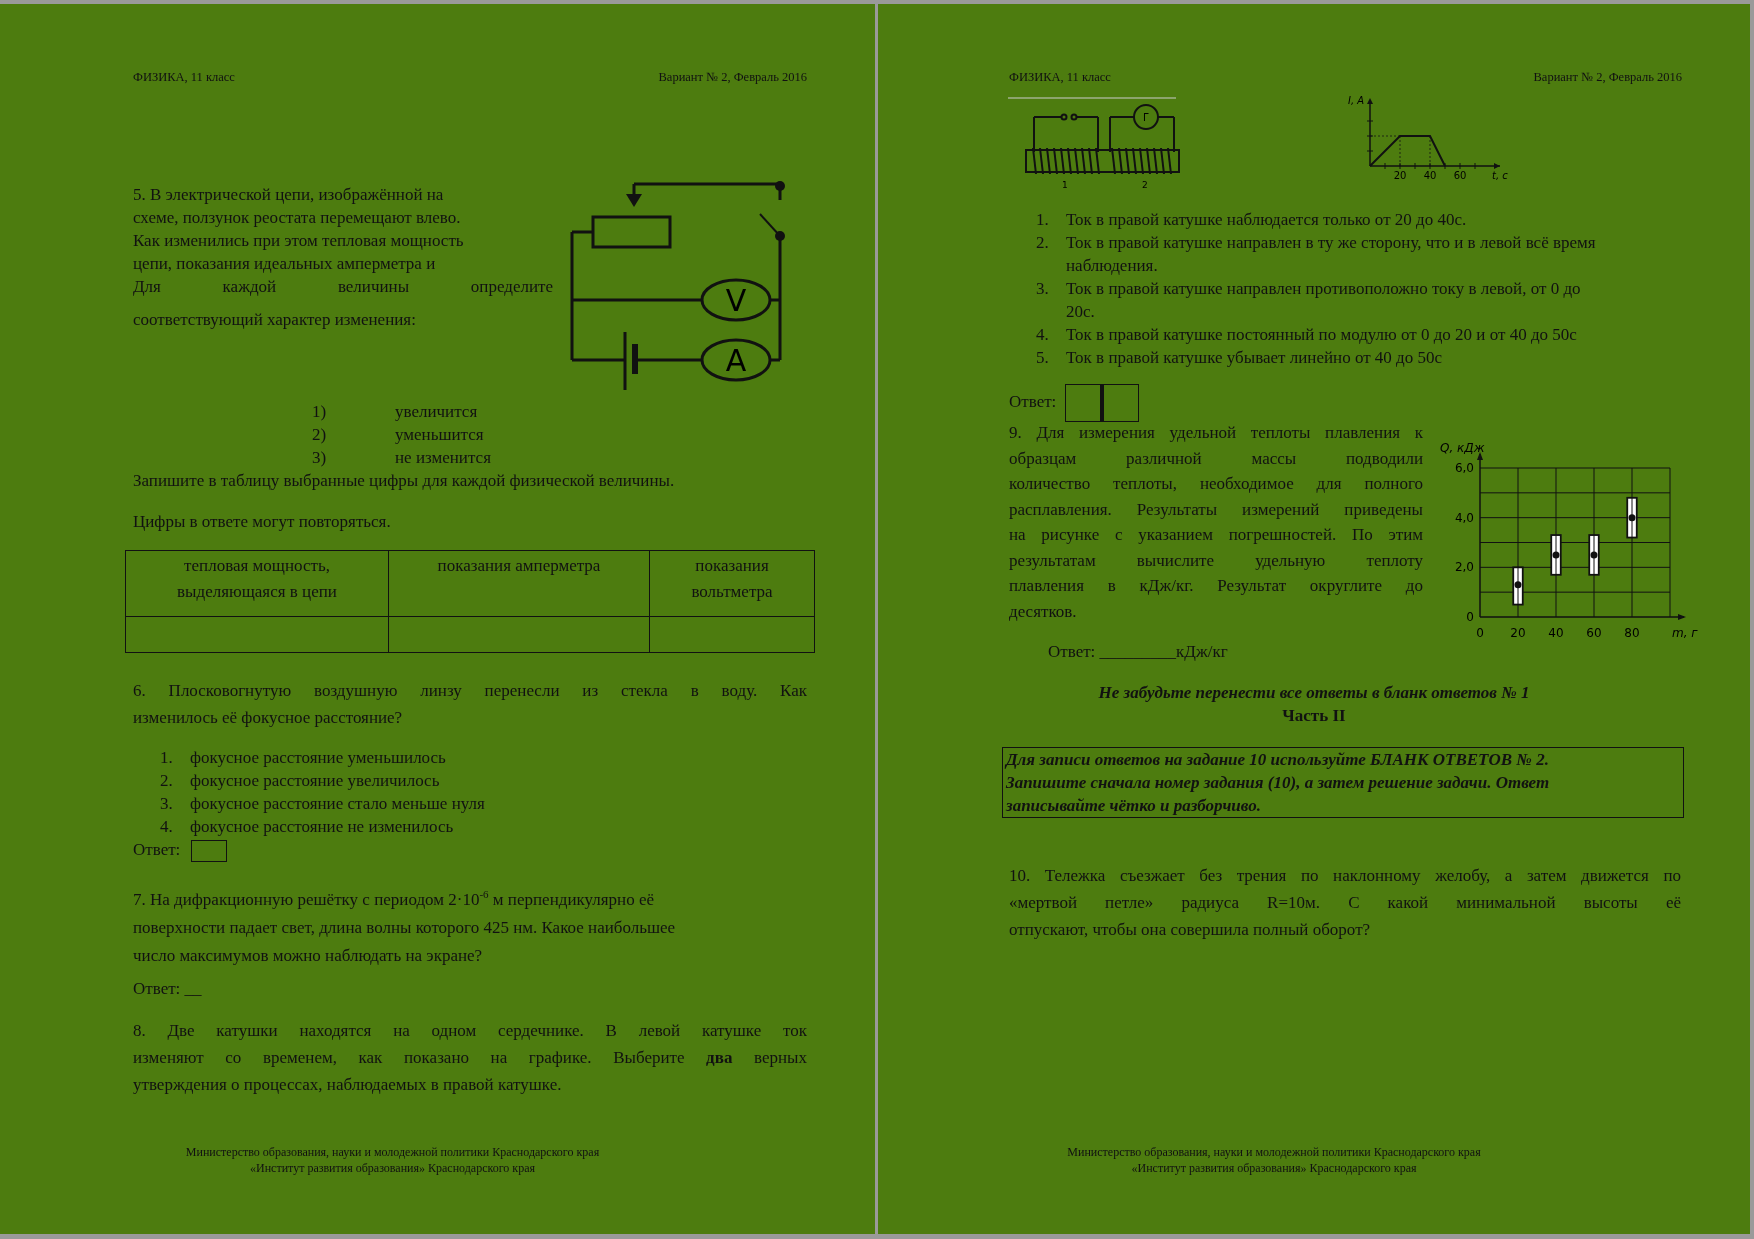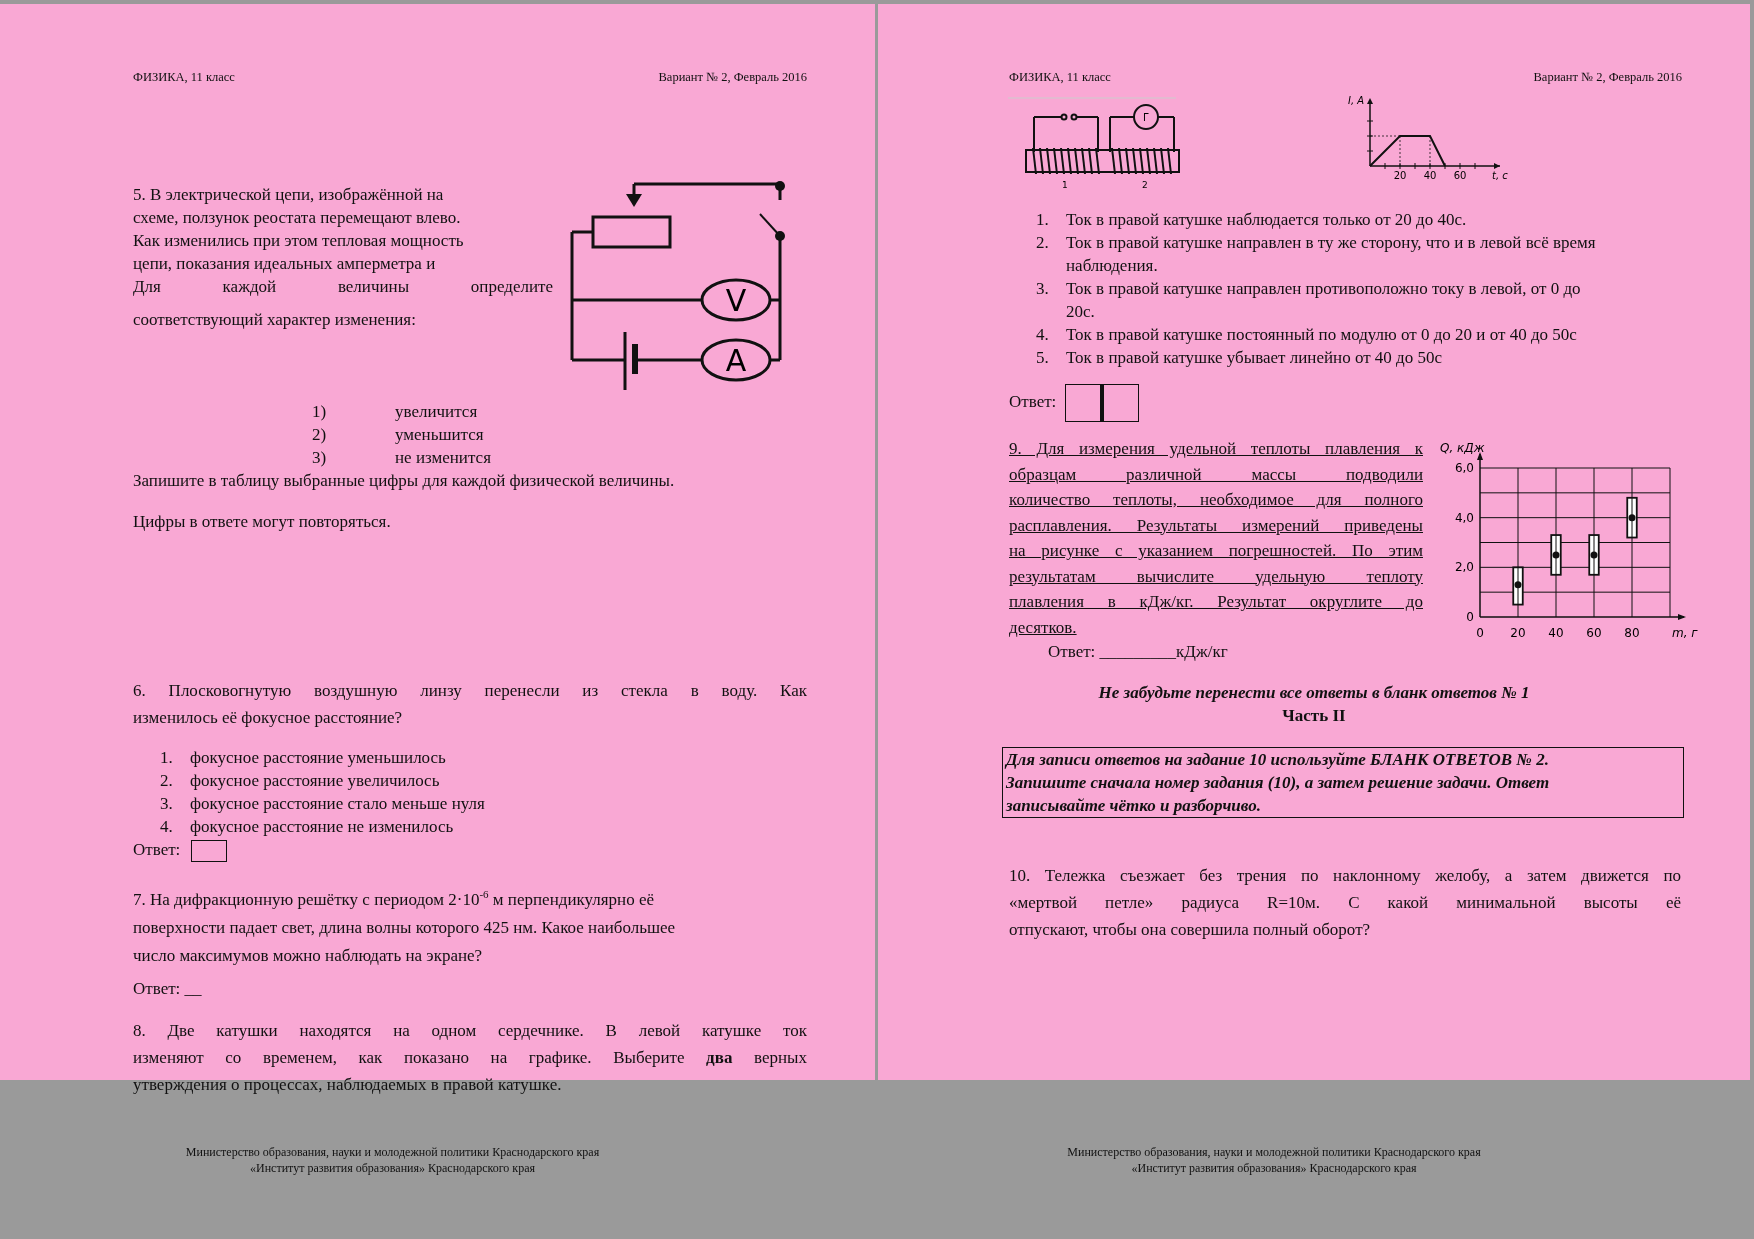--- a/index.html
+++ b/index.html
@@ -1,18 +1,18 @@
 <!DOCTYPE html>
 <html><head>
 <meta charset="utf-8">
 <style>
   html, body { margin:0; padding:0; }
   body { width:1754px; height:1239px; background:#9a9a9a; position:relative; overflow:hidden;
          font-family:"Liberation Serif", serif; color:#111; }
-  .page { position:absolute; top:4px; background:#f9a8d4; height:1076px; }
+  .page { position:absolute; top:4px; background:#4d7c0f; height:1230px; }
   #page-left { left:0; width:875px; }
   #page-right { left:878px; width:872px; }
   .abs { position:absolute; }
   .hdr { font-size:12.5px; top:66px; }
   .txt { font-size:17px; line-height:23px; }
   .just { text-align:justify; text-align-last:justify; }
   .footer { position:absolute; top:1140px; width:100%; text-align:center; font-size:12px; line-height:16px; }
   table.ans { border-collapse:collapse; position:absolute; font-size:17px; }
   table.ans td { border:1.5px solid #111; text-align:center; vertical-align:top; padding:2px 6px; line-height:26px; }
   .box { display:inline-block; border:1.5px solid #111; vertical-align:middle; }
@@ -66,20 +66,34 @@
   </svg>
 
   <div class="abs txt" style="left:312px; top:396px;">
     <div style="position:relative; height:23px;"><span>1)</span><span style="position:absolute; left:83px; white-space:nowrap;">увеличится</span></div>
     <div style="position:relative; height:23px;"><span>2)</span><span style="position:absolute; left:83px; white-space:nowrap;">уменьшится</span></div>
     <div style="position:relative; height:23px;"><span>3)</span><span style="position:absolute; left:83px; white-space:nowrap;">не изменится</span></div>
   </div>
   <div class="abs txt" style="left:133px; top:465px;">Запишите в таблицу выбранные цифры для каждой физической величины.</div>
   <div class="abs txt" style="left:133px; top:506px;font-family:Liberation Serif, serif;">Цифры в ответе могут повторяться.</div>
 
+  <table class="ans" style="left:125px; top:546px; width:690px;">
+    <tbody>
+        <tr style="height:66px;">
+      <td style="width:250px;">тепловая мощность, выделяющаяся в цепи</td>
+      <td style="width:180px; padding:2px 40px;">показания амперметра</td>
+      <td>показания вольтметра</td>
+    </tr>
+    <tr style="height:36px;">
+      <td></td>
+      <td></td>
+      <td></td>
+    </tr>
+  </tbody>
+    </table>
 
   <div class="abs txt" style="left:133px; top:675px; width:674px;">
     <div class="just">6. Плосковогнутую воздушную линзу перенесли из стекла в воду. Как</div>
     <div style="margin-top:4px;">изменилось её фокусное расстояние?</div>
   </div>
   <ol class="opts abs txt" style="left:160px; top:742px;">
     <li><span class="n">1.</span><span>фокусное расстояние уменьшилось</span></li>
     <li><span class="n">2.</span><span>фокусное расстояние увеличилось</span></li>
     <li><span class="n">3.</span><span>фокусное расстояние стало меньше нуля</span></li>
     <li><span class="n">4.</span><span>фокусное расстояние не изменилось</span></li>
@@ -187,21 +201,21 @@
     <li><span class="n">2.</span><span>Ток в правой катушке направлен в ту же сторону, что и в левой всё время наблюдения.</span></li>
     <li><span class="n">3.</span><span>Ток в правой катушке направлен противоположно току в левой, от 0 до 20с.</span></li>
     <li><span class="n">4.</span><span>Ток в правой катушке постоянный по модулю от 0 до 20 и от 40 до 50с</span></li>
     <li><span class="n">5.</span><span>Ток в правой катушке убывает линейно  от 40 до 50с</span></li>
   </ol>
   <div class="abs txt" style="left:131px; top:380px;">
     <span>Ответ:</span>
     <span class="box" style="width:34px; height:36px; margin-left:4px;"></span><span class="box" style="width:34px; height:36px; border-left:3px solid #111;"></span>
   </div>
 
-  <div class="abs txt" style="left:131px; top:432px; width:414px; line-height:25.5px;text-decoration:underline;">
+  <div class="abs txt" style="left:131px; top:416px; width:414px; line-height:25.5px;">
     <div class="just">9. Для измерения удельной теплоты плавления к</div>
     <div class="just">образцам различной массы подводили</div>
     <div class="just">количество теплоты, необходимое для полного</div>
     <div class="just">расплавления. Результаты измерений приведены</div>
     <div class="just">на рисунке с указанием погрешностей. По этим</div>
     <div class="just">результатам вычислите удельную теплоту</div>
     <div class="just">плавления в кДж/кг. Результат округлите до</div>
     <div>десятков.</div>
   </div>
   <div class="abs txt" style="left:170px; top:636px;">Ответ: _________кДж/кг</div>

